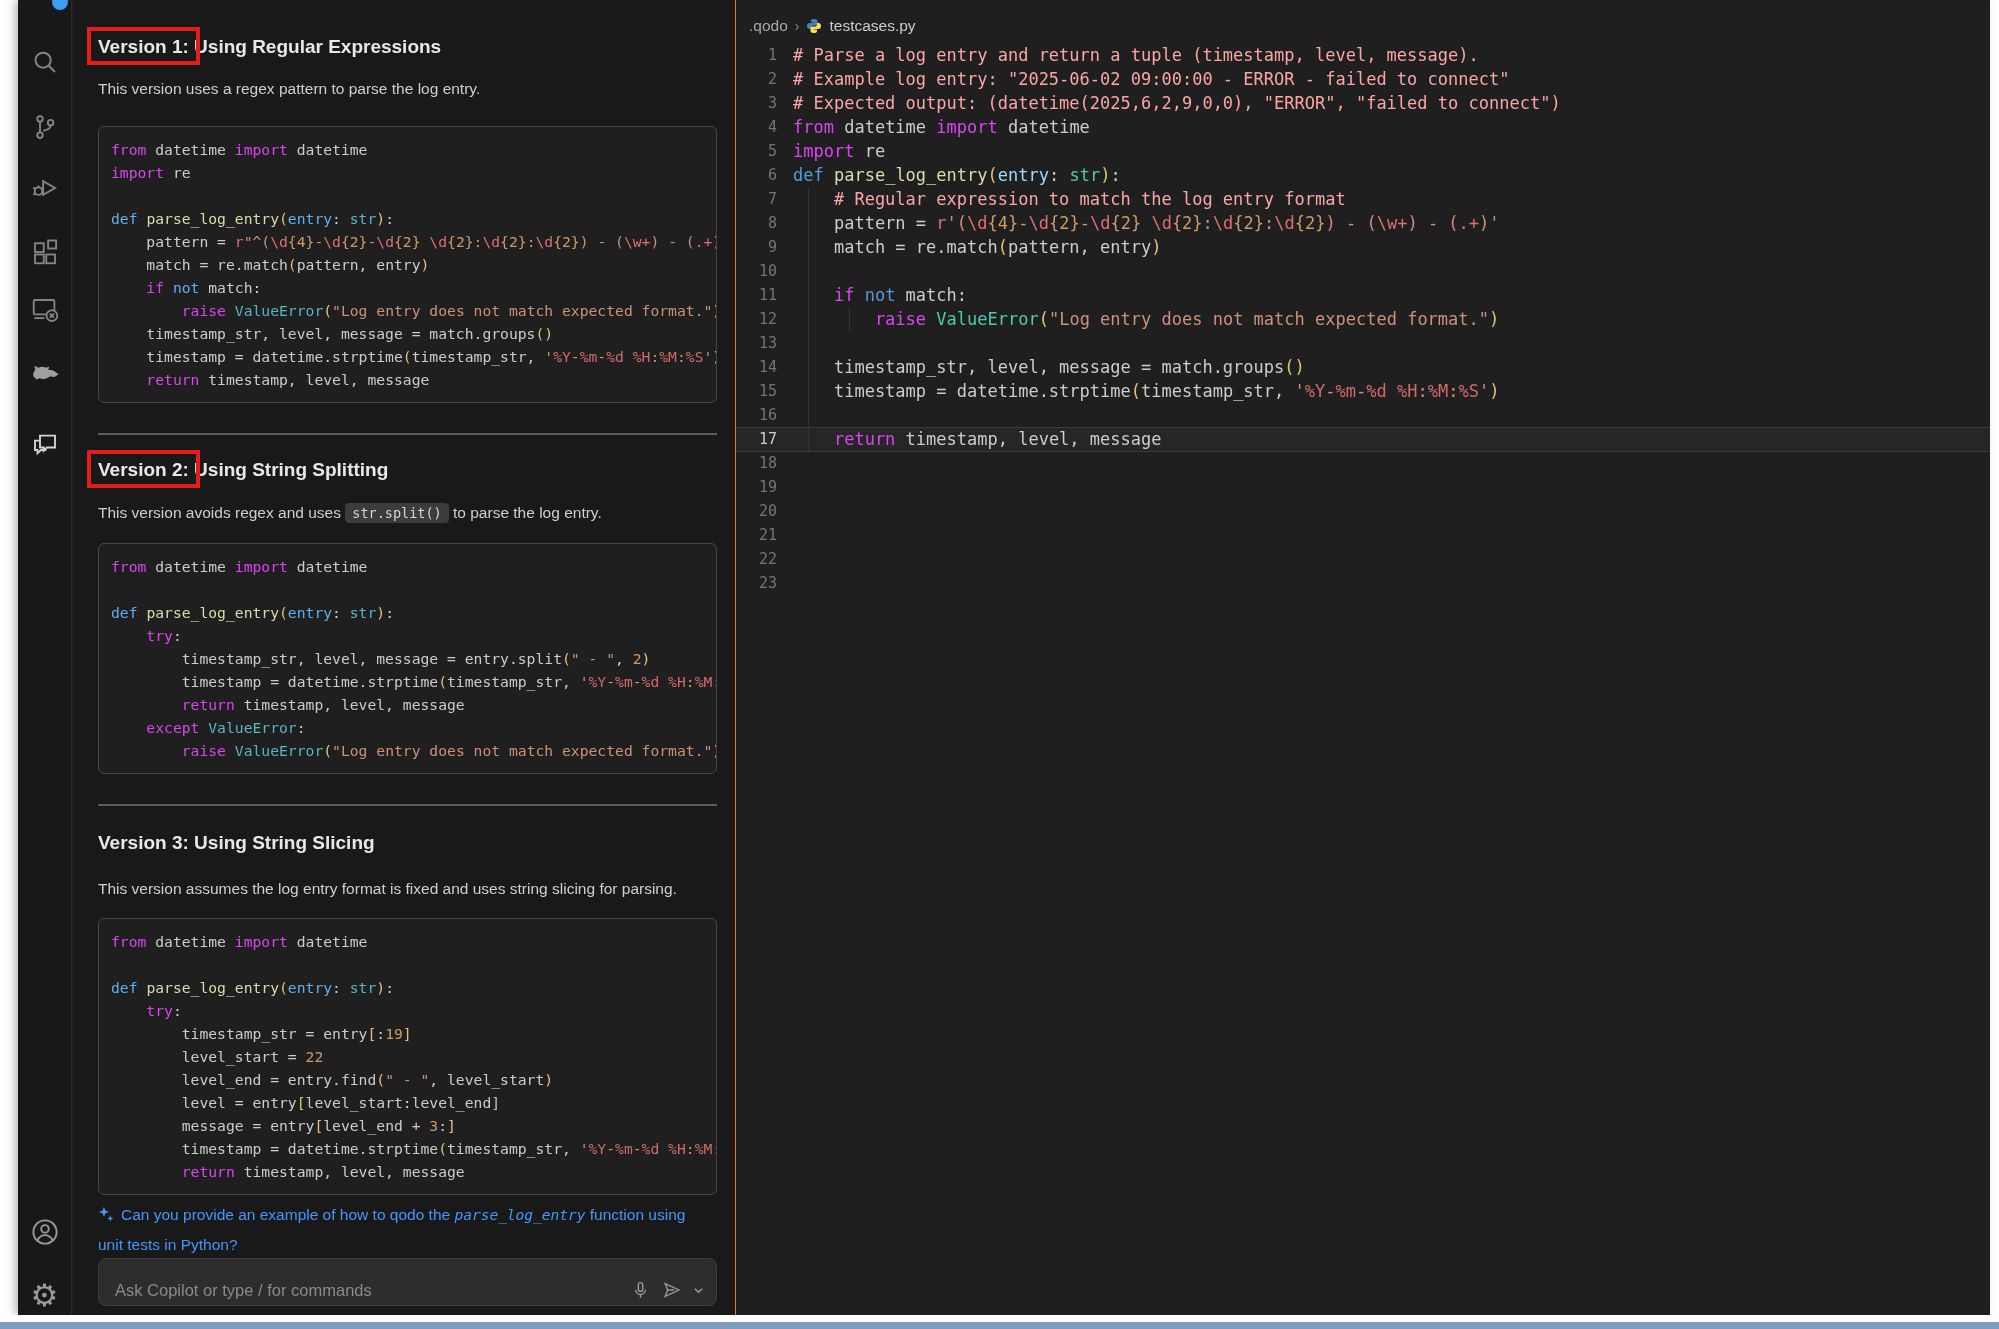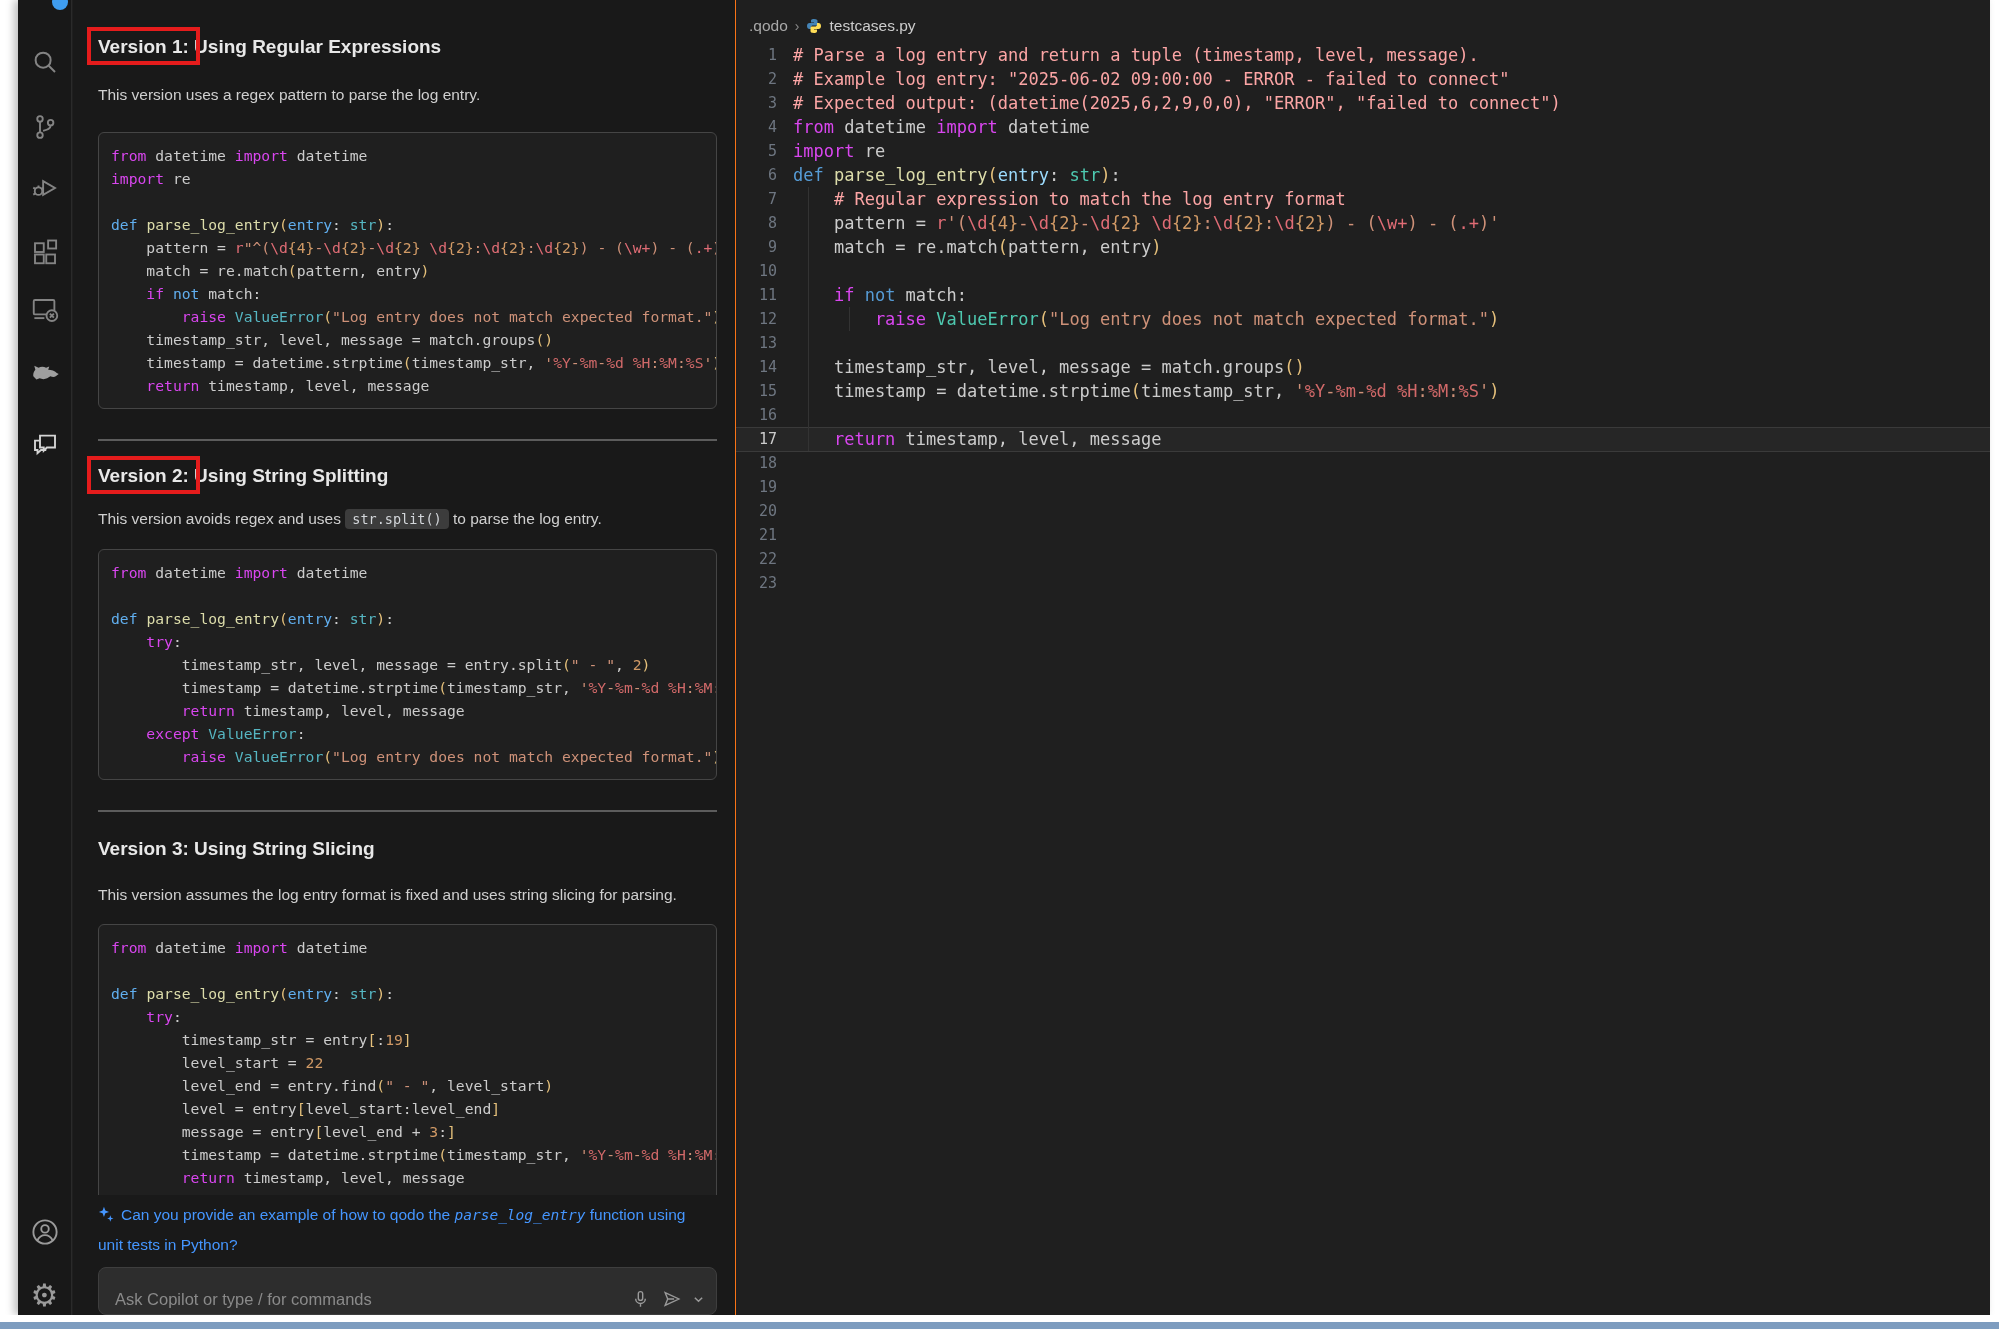--- a/index.html
+++ b/index.html
@@ -14,33 +14,33 @@
   .blue-dot { position:absolute; left:34px; top:-6px; width:16px; height:16px; border-radius:50%; background:#3f9df0; }
   .gear-glyph { font-size:31px; color:#9a9a9a; line-height:1; }
 
   
   .chatpanel { position:absolute; left:55px; top:0; width:662px; height:100%; background:#191919; overflow:hidden; }
   .chat-scroll { position:absolute; inset:0; padding:14px 18px 0 25px; overflow:hidden; }
   .chat-h { position:relative; font-size:19px; font-weight:bold; color:#e8e8e8; line-height:26px; margin-top:20px; }
   .red-box { position:absolute; left:-11px; top:-7px; width:113px; height:38px; border:4px solid #e51c1c; pointer-events:none; }
   .chat-p { font-size:15.5px; color:#cfcfcf; line-height:26px; margin-top:24px; }
   .chat-p .pill { font-family:"DejaVu Sans Mono", monospace; font-size:13.5px; background:#3c3c3c; color:#d3d6da; padding:2px 7px; border-radius:4px; }
-  .sec1 .chat-p { margin-top:22px; }
+  .sec1 .chat-p { margin-top:16px; }
   .code-block { margin-top:24px; background:#1f1f1f; border:1px solid #454545; border-radius:6px; padding:11px 0 11px 12px; overflow:hidden; }
   .sec2 .chat-p { margin-top:17px; } .sec2 .code-block { margin-top:17px; }
   .sec3 .chat-p { margin-top:18px; line-height:29px; } .sec3 .code-block { margin-top:15px; }
   .code-line { font-family:"DejaVu Sans Mono", monospace; font-size:14.7px; line-height:23px; height:23px; white-space:pre; color:#cccccc; }
   .divider { height:2px; background:#5c5c5c; margin-top:30px; } 
   .chat-h2 { margin-top:22px; } .chat-h3 { margin-top:24px; }
 
   .chat-bottom { position:absolute; left:0; bottom:0; width:100%; height:120px; background:#191919; padding:6px 18px 0 25px; }
   .suggestion { font-size:15.5px; line-height:27px; color:#4596ff; cursor:pointer; }
   .suggestion .mono { font-family:"DejaVu Sans Mono", monospace; font-style:italic; font-size:14.5px; }
   .suggestion .spark { display:inline-block; vertical-align:-3px; margin-right:6px; }
-  .input-box { margin-top:9px; height:48px; background:#2d2d2d; border:1px solid #3e3e3e; border-radius:8px; display:flex; align-items:center; padding:16px 12px 0 16px; }
+  .input-box { height:48px; background:#2d2d2d; border:1px solid #3e3e3e; border-radius:8px; display:flex; align-items:center; padding:16px 12px 0 16px; }
   .input-box input { flex:1; background:transparent; border:none; outline:none; font-size:16.5px; color:#cccccc; font-family:"Liberation Sans", sans-serif; }
   .input-box input::placeholder { color:#8a8a8a; }
   .in-icon { display:flex; align-items:center; margin-left:10px; cursor:pointer; }
 
   
   .editor { position:absolute; left:717px; top:0; right:0; height:100%; background:#1f1f1f; border-left:1px solid #f97316; }
   .breadcrumb { position:absolute; left:13px; top:14px; height:24px; display:flex; align-items:center; gap:7px; font-size:15.5px; color:#a9a9a9; }
   .breadcrumb .sep { color:#8a8a8a; font-size:14px; }
   .breadcrumb .file { color:#cccccc; }
   .cur-line { position:absolute; left:0; right:0; top:427px; height:25px; background:rgba(255,255,255,0.035); border-top:1px solid #3a3a3a; border-bottom:1px solid #3a3a3a; }

